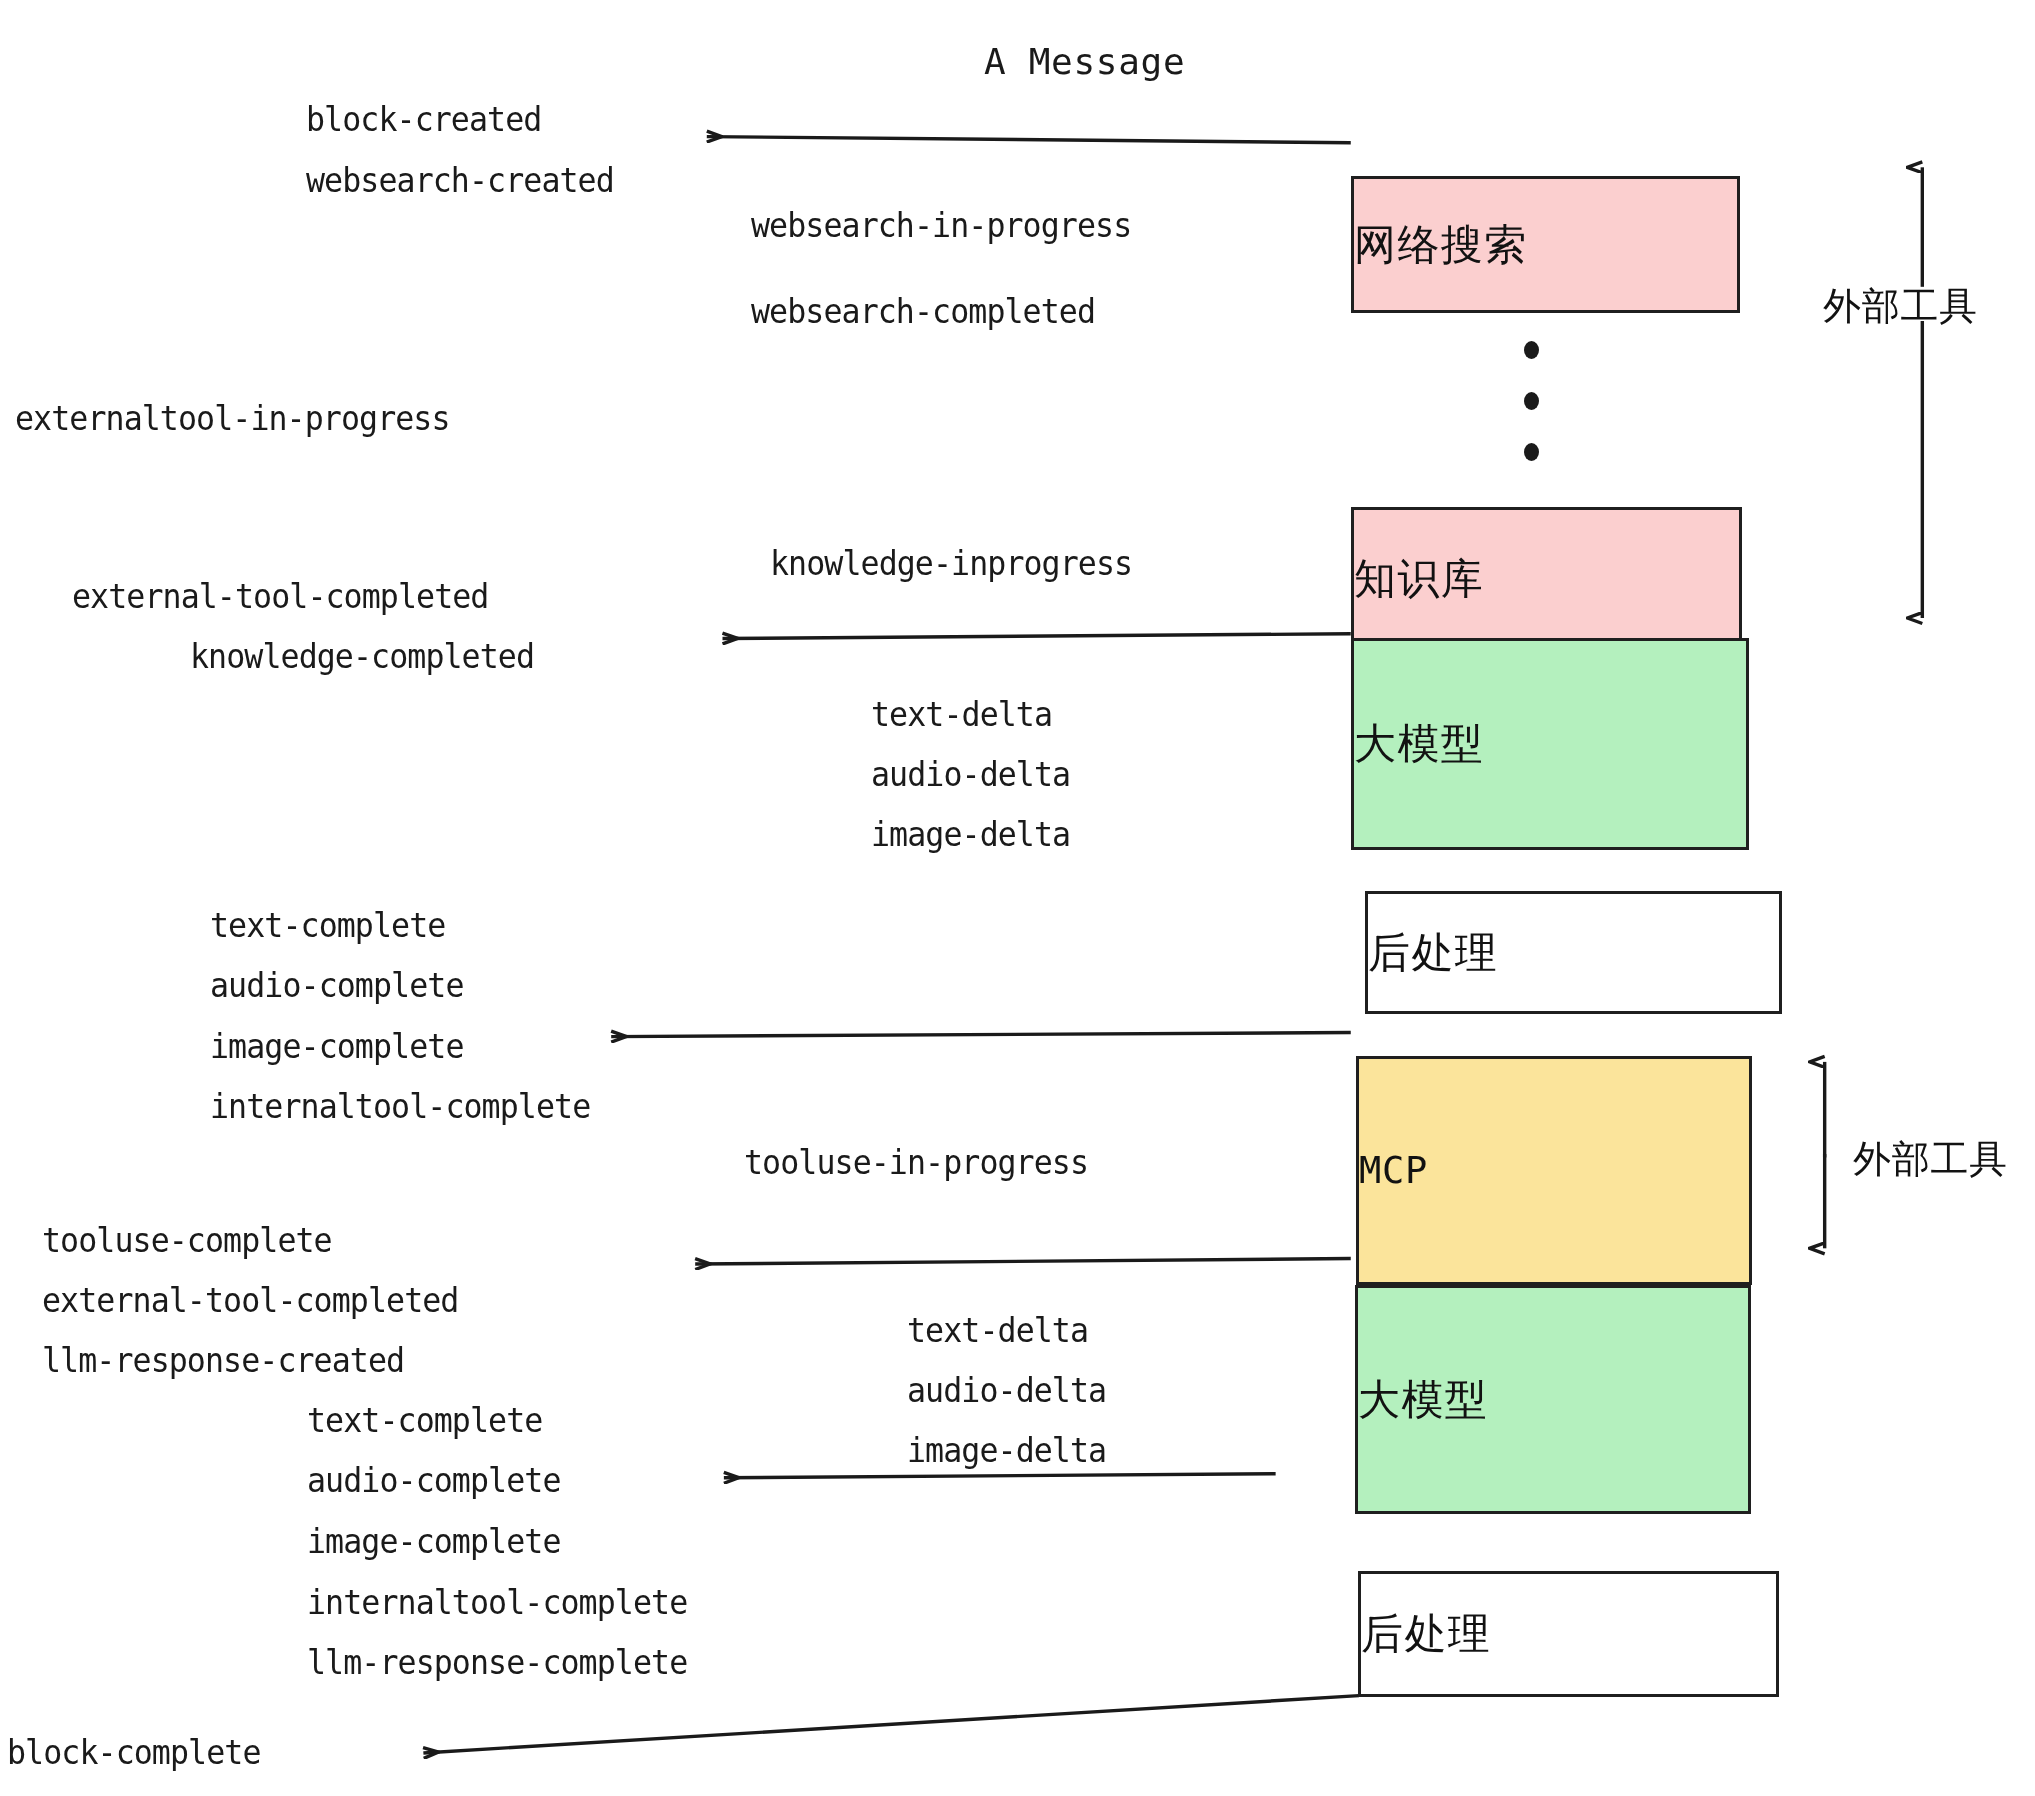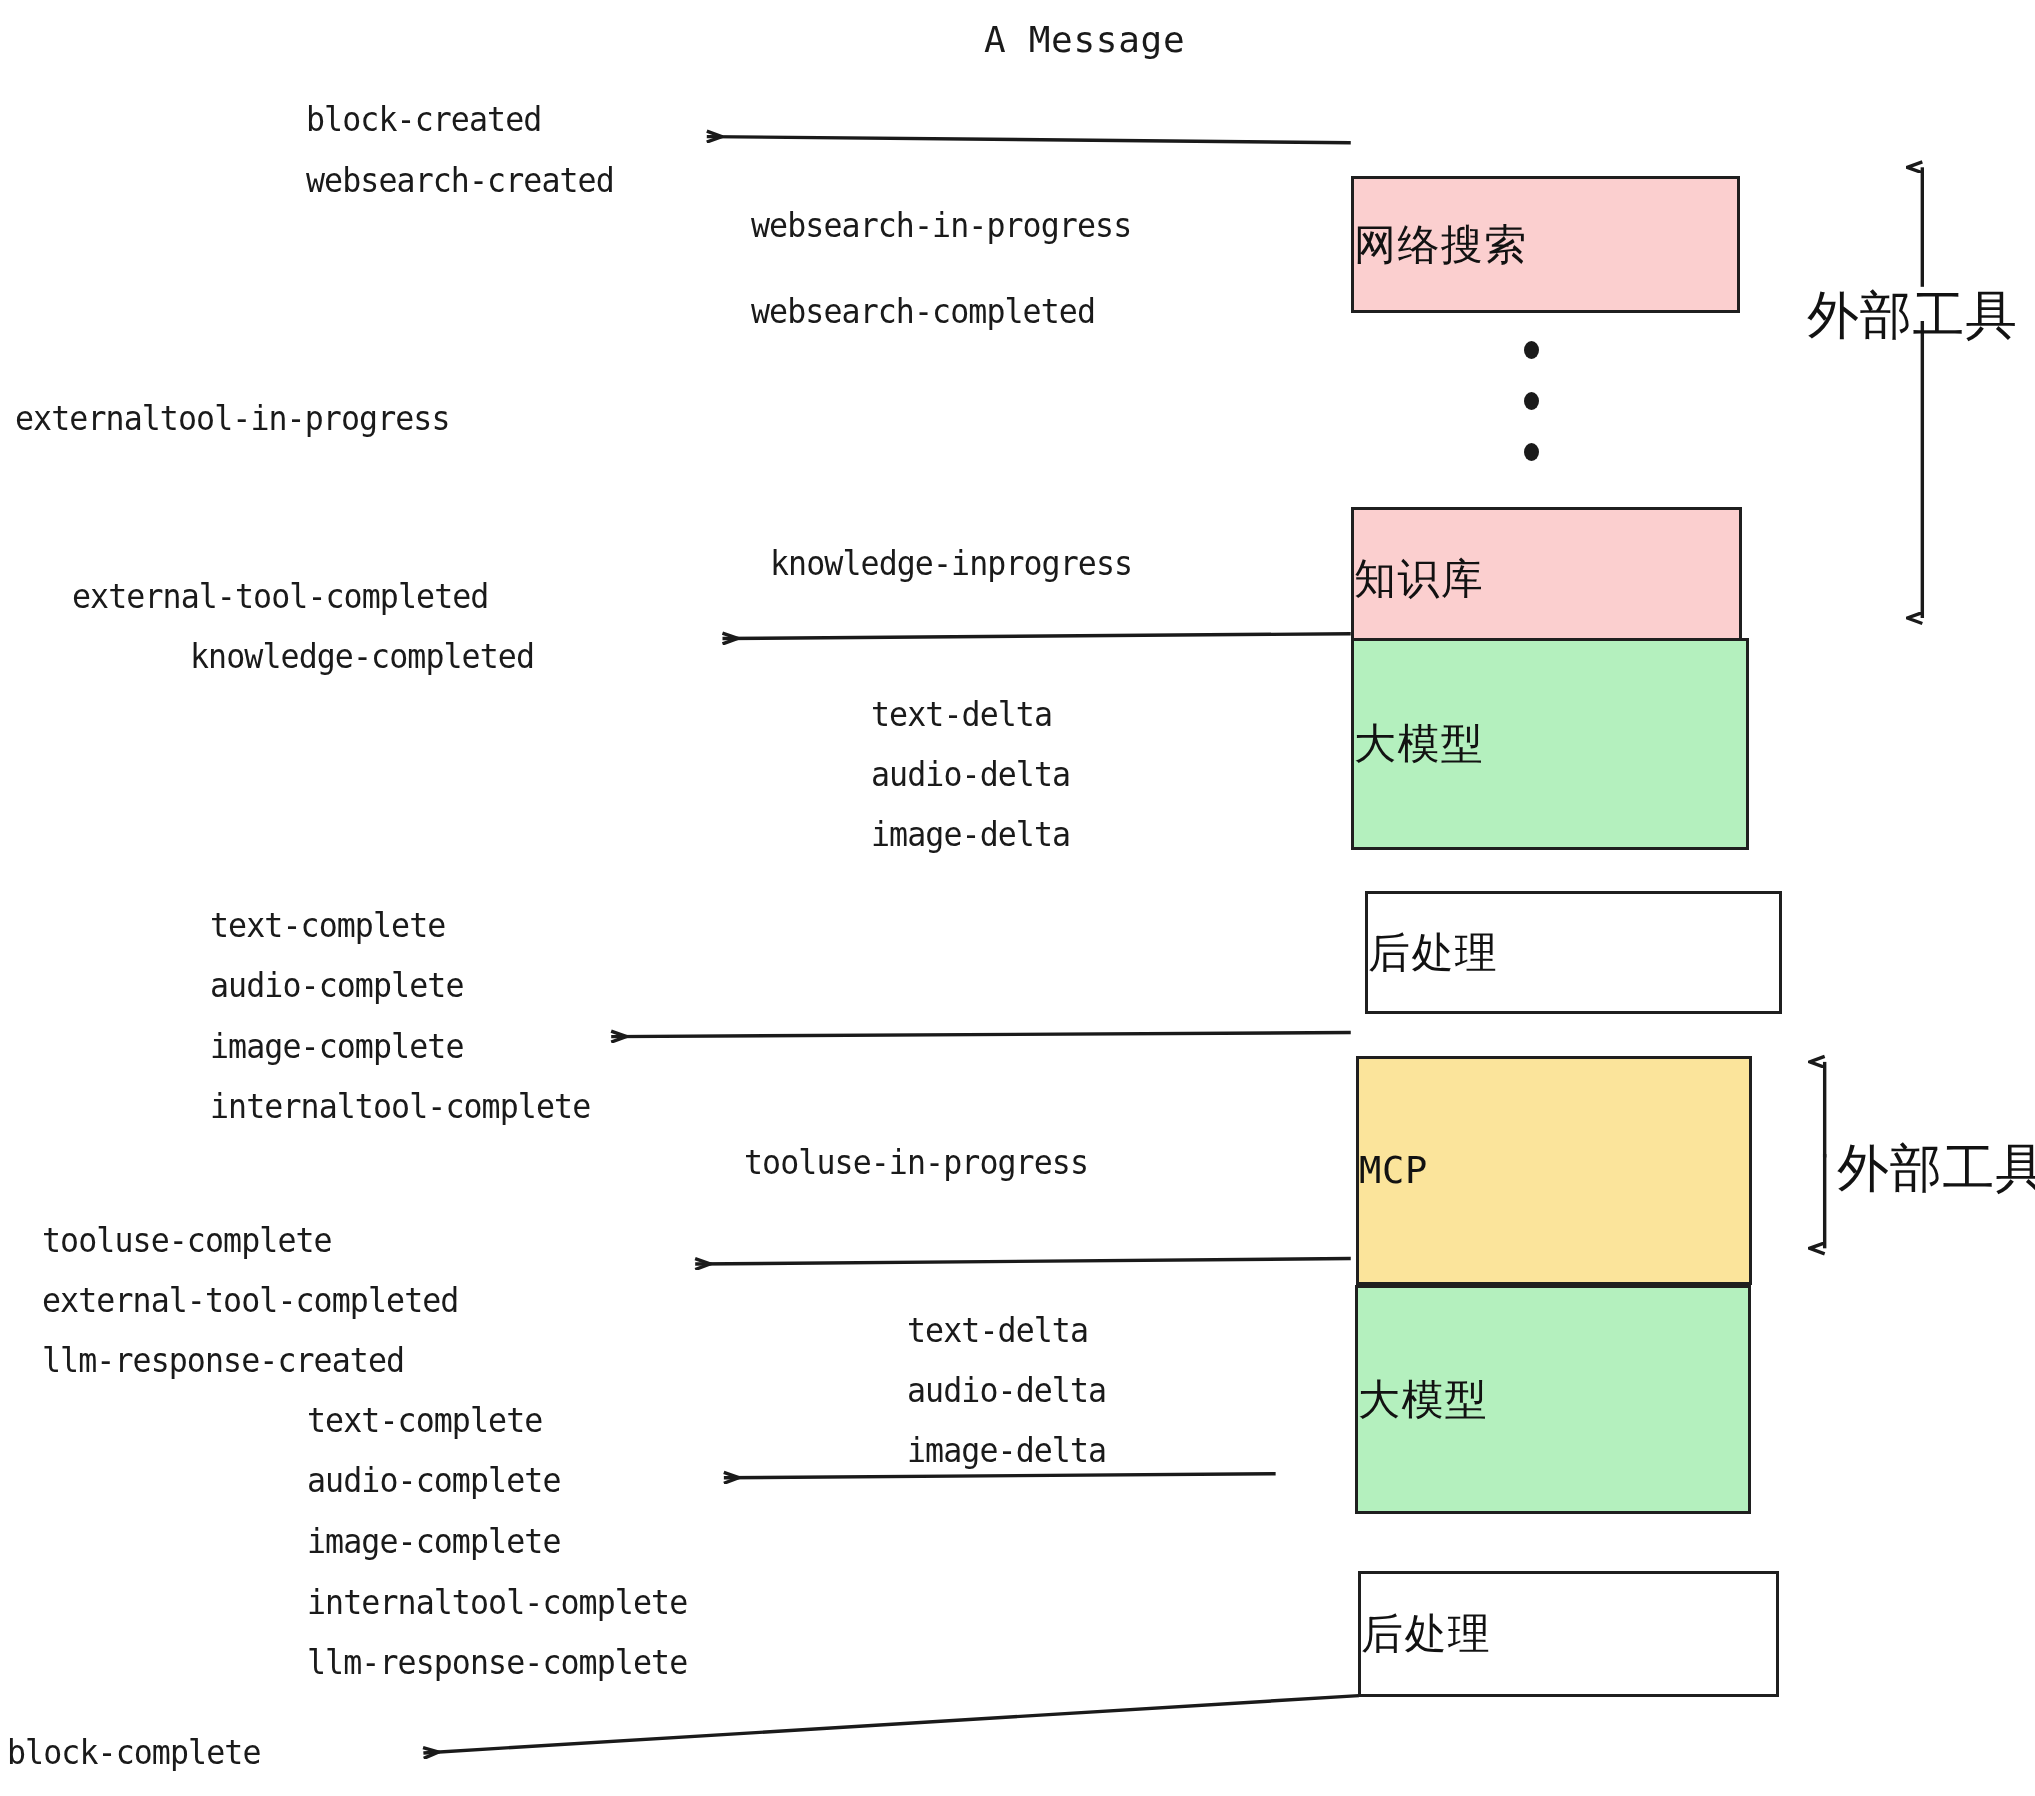--- a/index.html
+++ b/index.html
@@ -26,20 +26,21 @@
     transform: scaleX(0.93);
     transform-origin: left center;
   }
   .title {
     position: absolute;
     color: #1a1a1a;
     font-family: "DejaVu Sans Mono", "Liberation Mono", monospace;
     font-size: 36px;
     letter-spacing: 0.7px;
     white-space: pre;
+    margin-top: 22px;
   }
   .box {
     position: absolute;
     box-sizing: border-box;
     border: 3.4px solid #1f1f1f;
     display: flex;
     align-items: center;
     justify-content: flex-start;
     color: #121212;
   }
@@ -49,24 +50,25 @@
     letter-spacing: 1.4px;
   }
   .box .en {
     font-family: "DejaVu Sans Mono", "Liberation Mono", monospace;
     font-size: 37px;
     letter-spacing: 0.7px;
   }
   .grouplabel {
     position: absolute;
     font-family: Liberation Sans, sans-serif;
-    font-size: 52px;
+    font-size: 38px;
     color: #121212;
     white-space: pre;
     letter-spacing: 0.7px;
+    margin-left: 16px;
   }
   .dots {
     position: absolute;
     display: flex;
     flex-direction: column;
     align-items: center;
   }
   .dots i {
     display: block;
     width: 15px;

